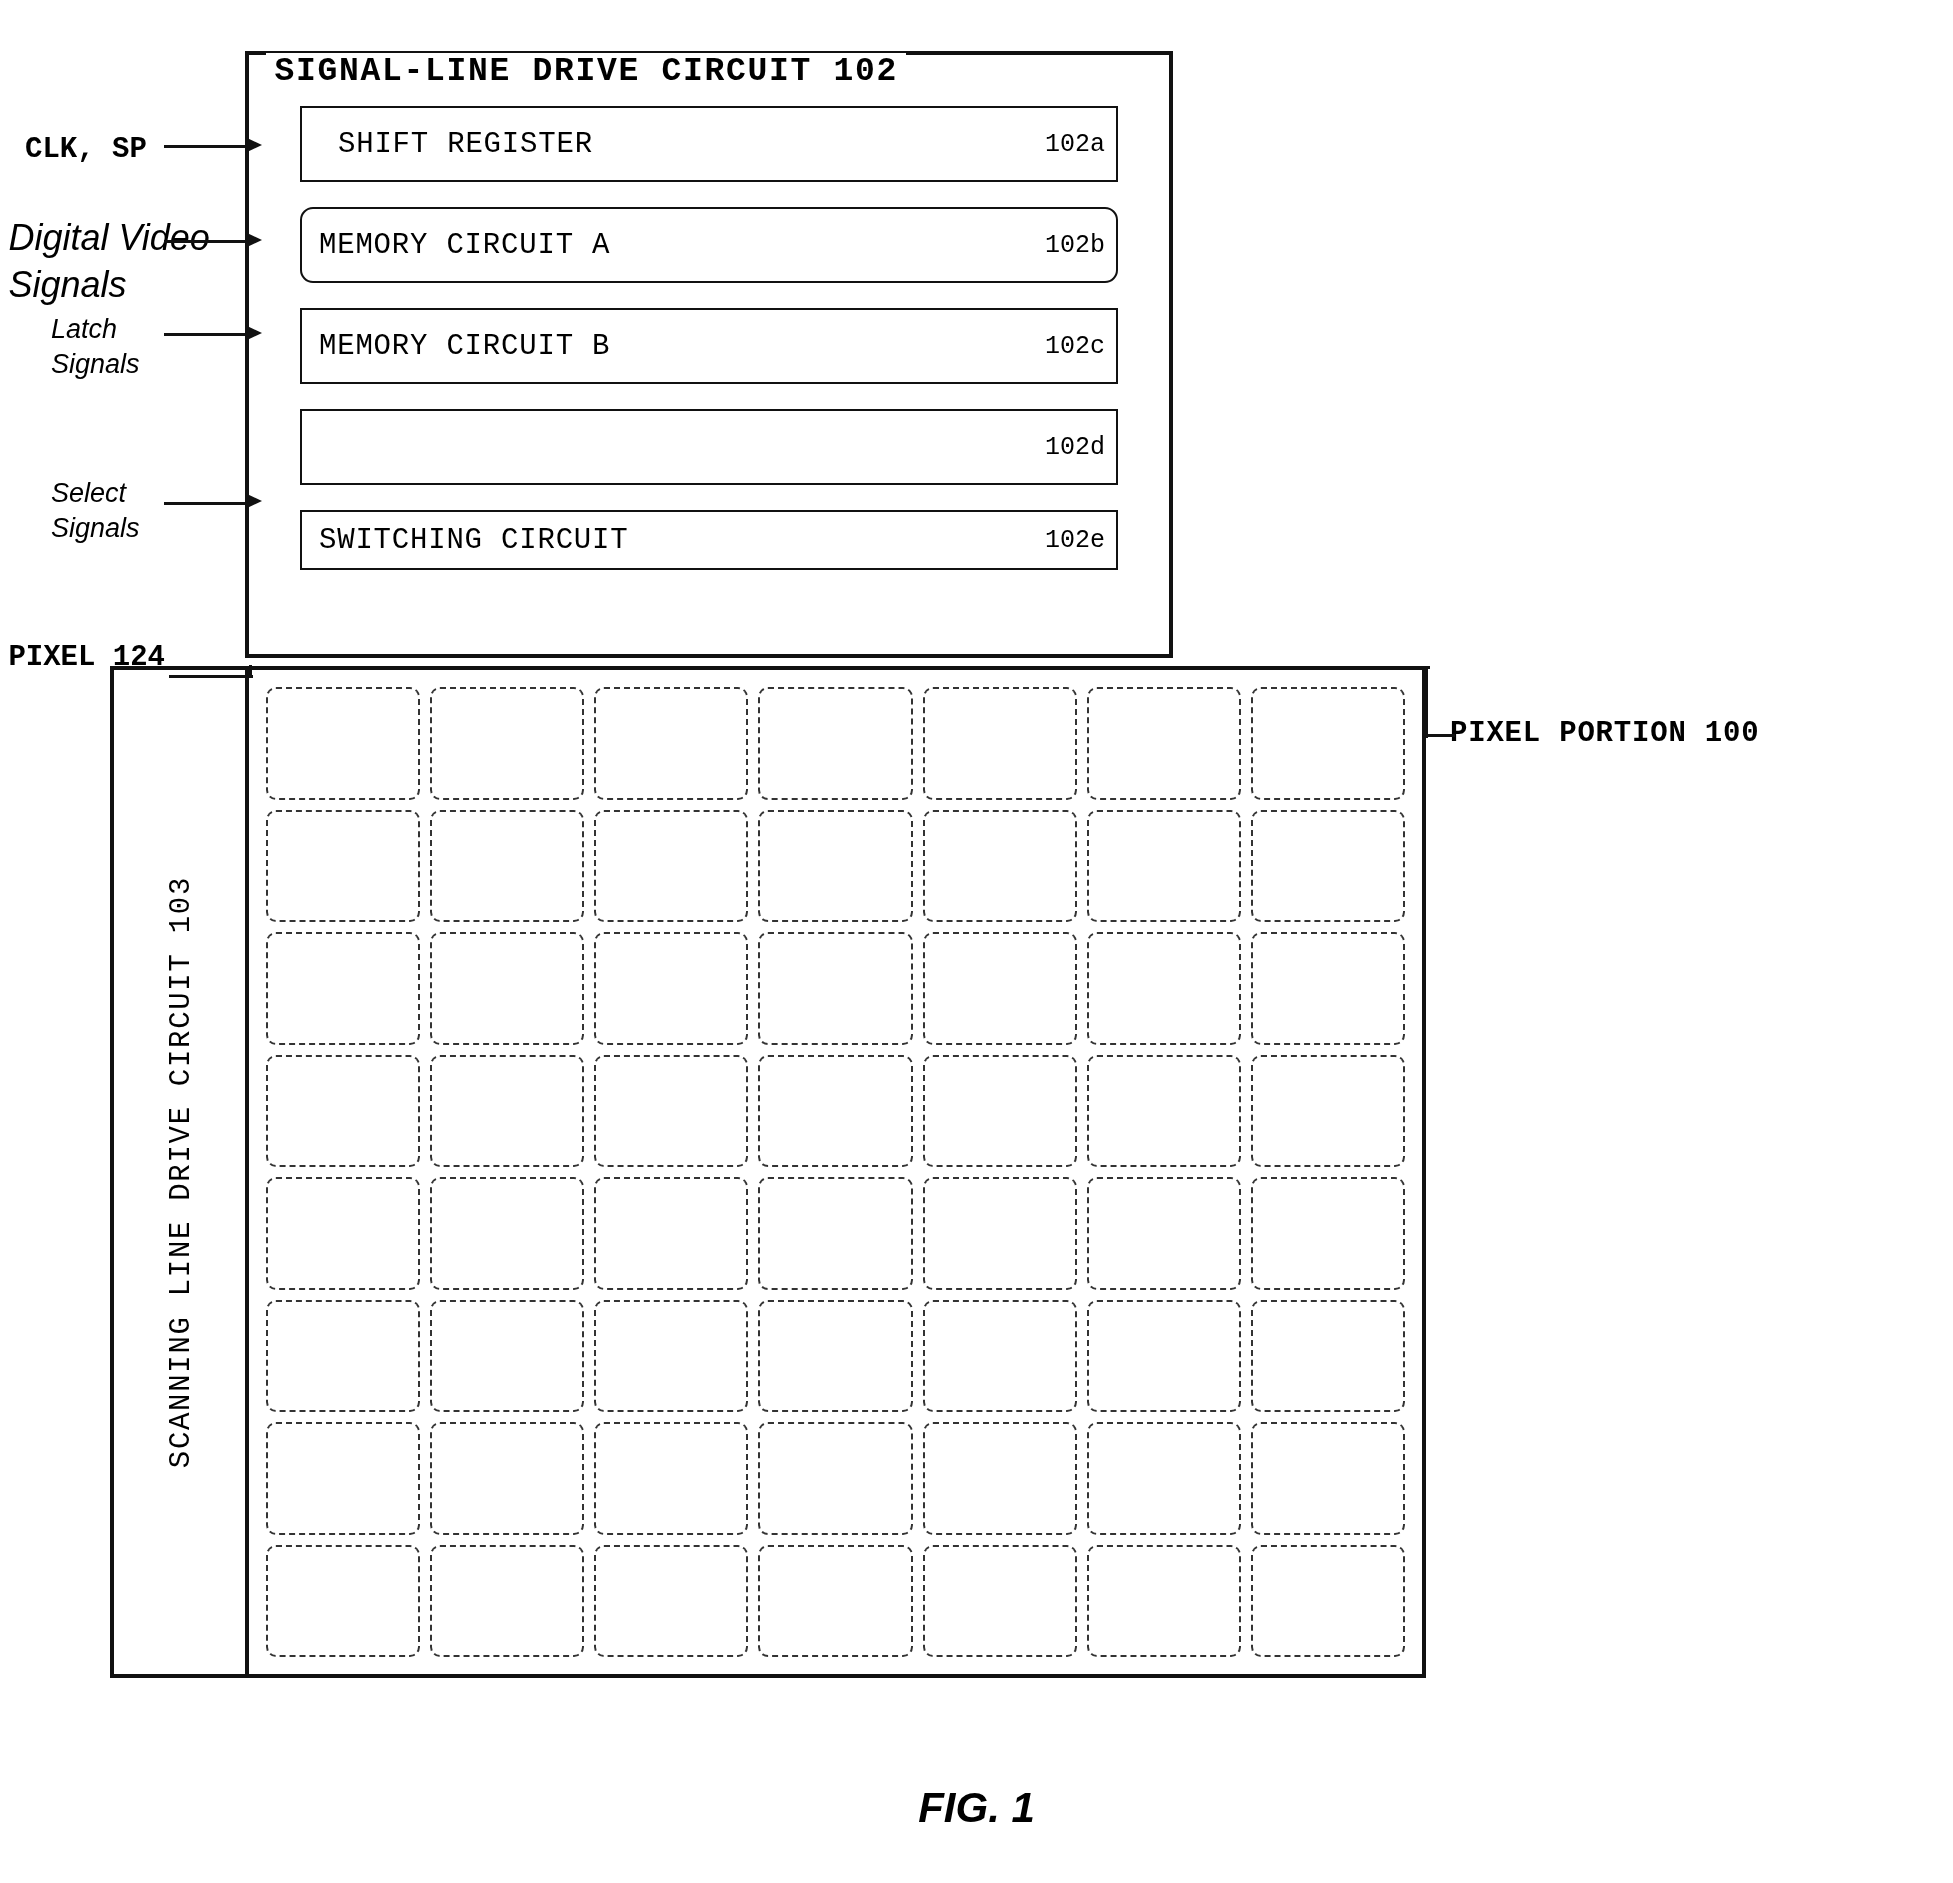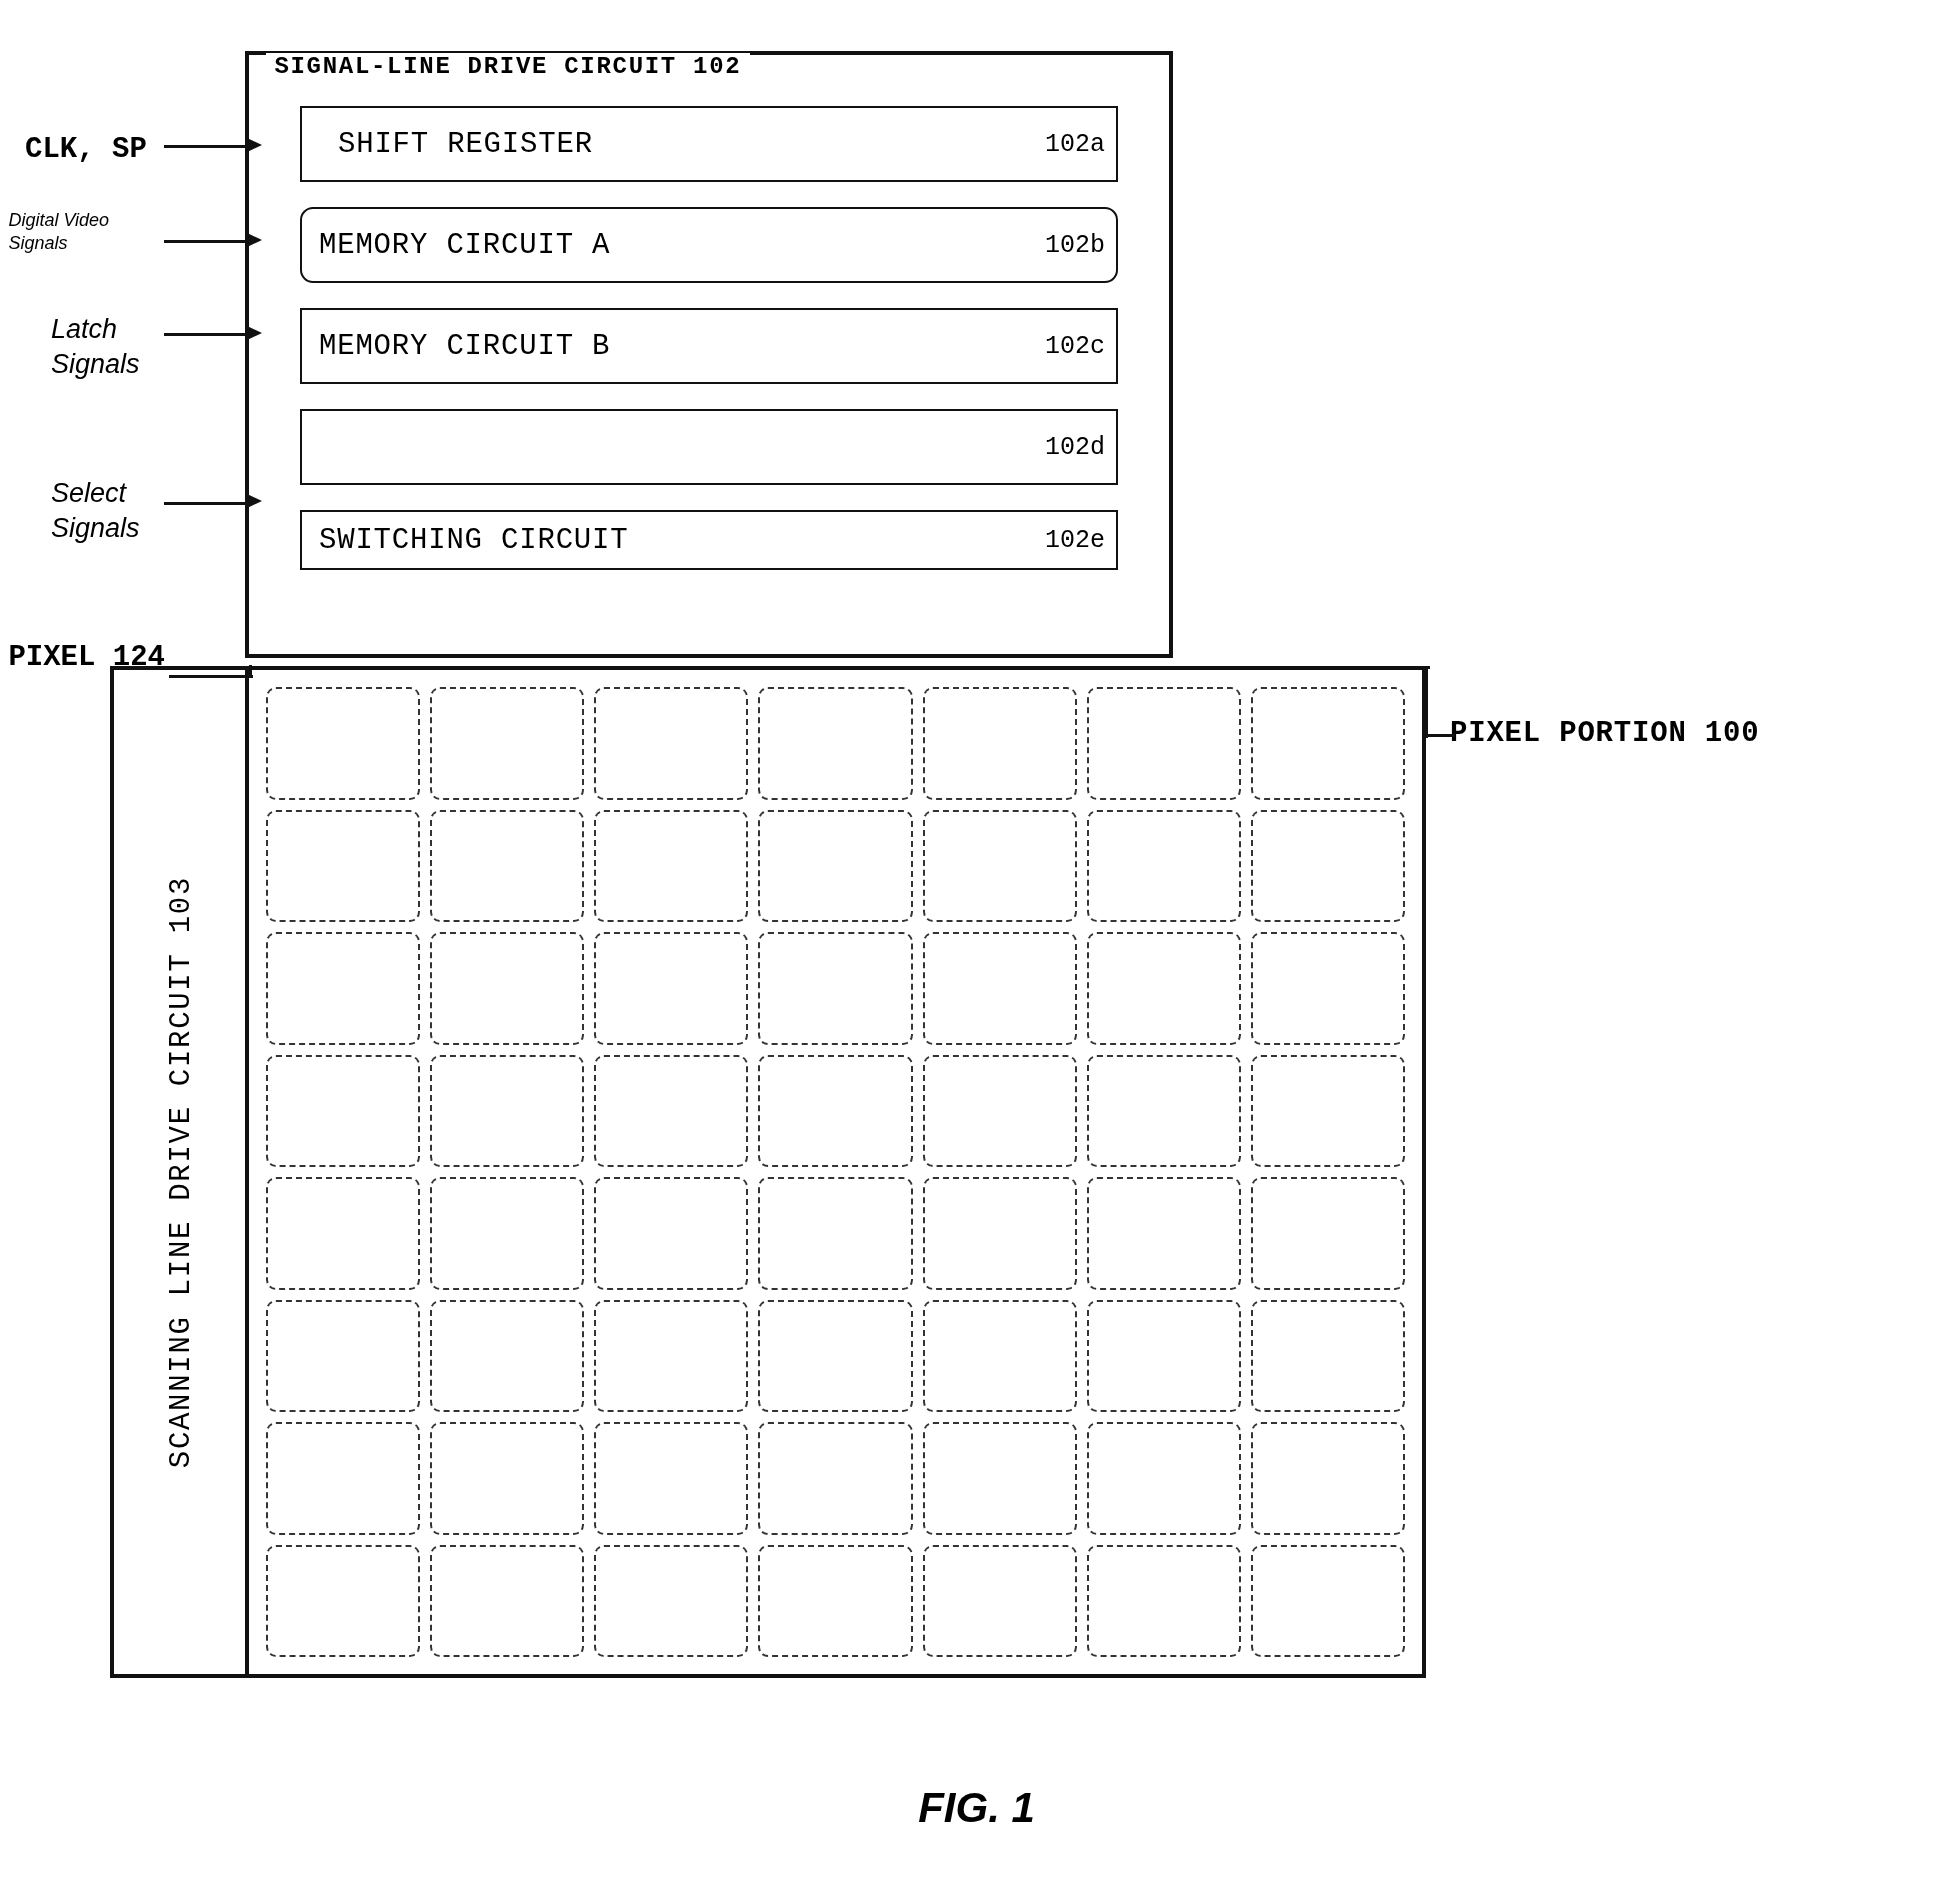--- a/index.html
+++ b/index.html
@@ -27,21 +27,21 @@
       width: 928px;
       height: 607px;
       border: 4.2px solid #111;
       background: #fff;
     }
 
     .signal-drive-title {
       position: absolute;
       top: -1.7px;
       left: 17px;
-      font-size: 24px;
+      font-size: 33px;
       font-weight: bold;
       letter-spacing: 1.7px;
       background: #fff;
       padding: 0 8.4px;
       font-family: 'Courier New', monospace;
     }
 
     
     .sub-box {
       position: absolute;
@@ -199,21 +199,21 @@
     </div>
   </div>
 
   <div style="position:absolute; top:133px; left:25px; font-size:29px; font-family:'Courier New',monospace; font-weight:bold;">
     <span>CLK, SP</span>
   </div>
 
   <div class="connector-h" style="top:145px; left:164px; width:84px;"></div>
   <div class="arrowhead arrowhead-right" style="position:absolute; top:137px; left:245px;"></div>
 
-  <div style="position:absolute; top:209px; left:8.4px; font-size:18px; font-family:Arial,sans-serif; font-style:italic; line-height:1.3;">
+  <div style="position:absolute; top:215px; left:8.4px; font-size:36px; font-family:Arial,sans-serif; font-style:italic; line-height:1.3;">
     Digital Video<br>Signals
   </div>
 
   <div class="connector-h" style="top:240px; left:164px; width:84px;"></div>
   <div class="arrowhead arrowhead-right" style="position:absolute; top:232px; left:245px;"></div>
 
   <div style="position:absolute; top:312px; left:51px; font-size:27px; font-family:Arial,sans-serif; font-style:italic; line-height:1.3;">
     Latch<br>Signals
   </div>
 

